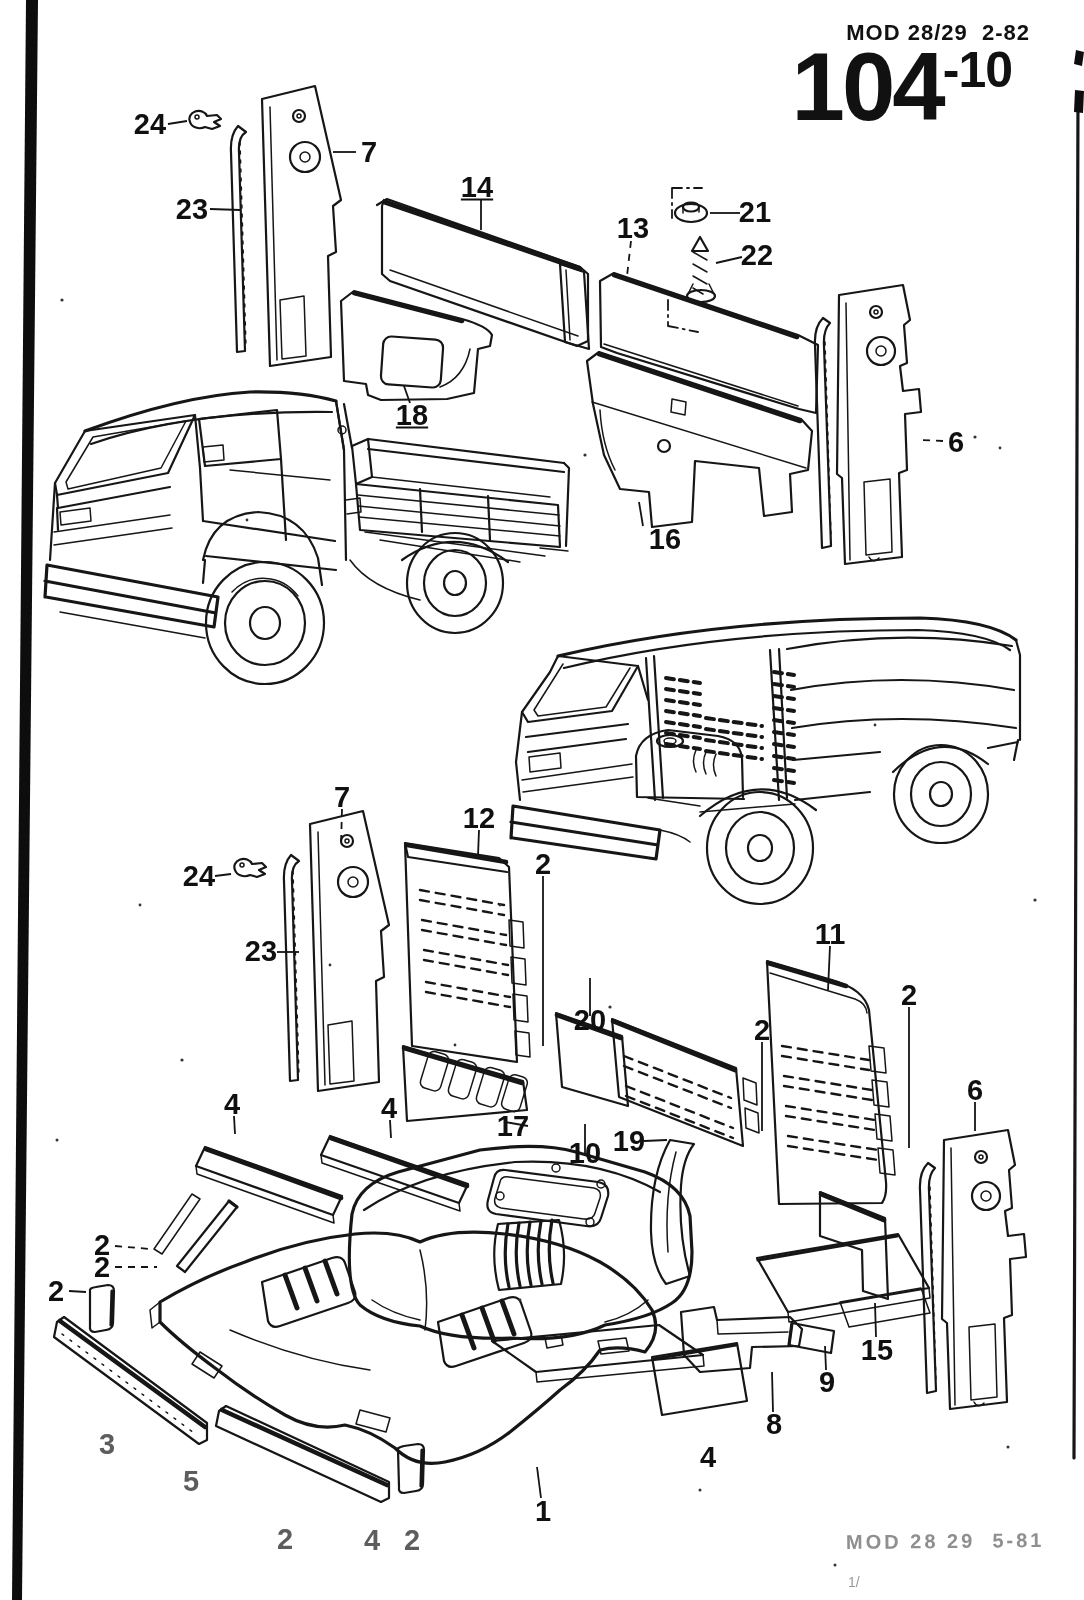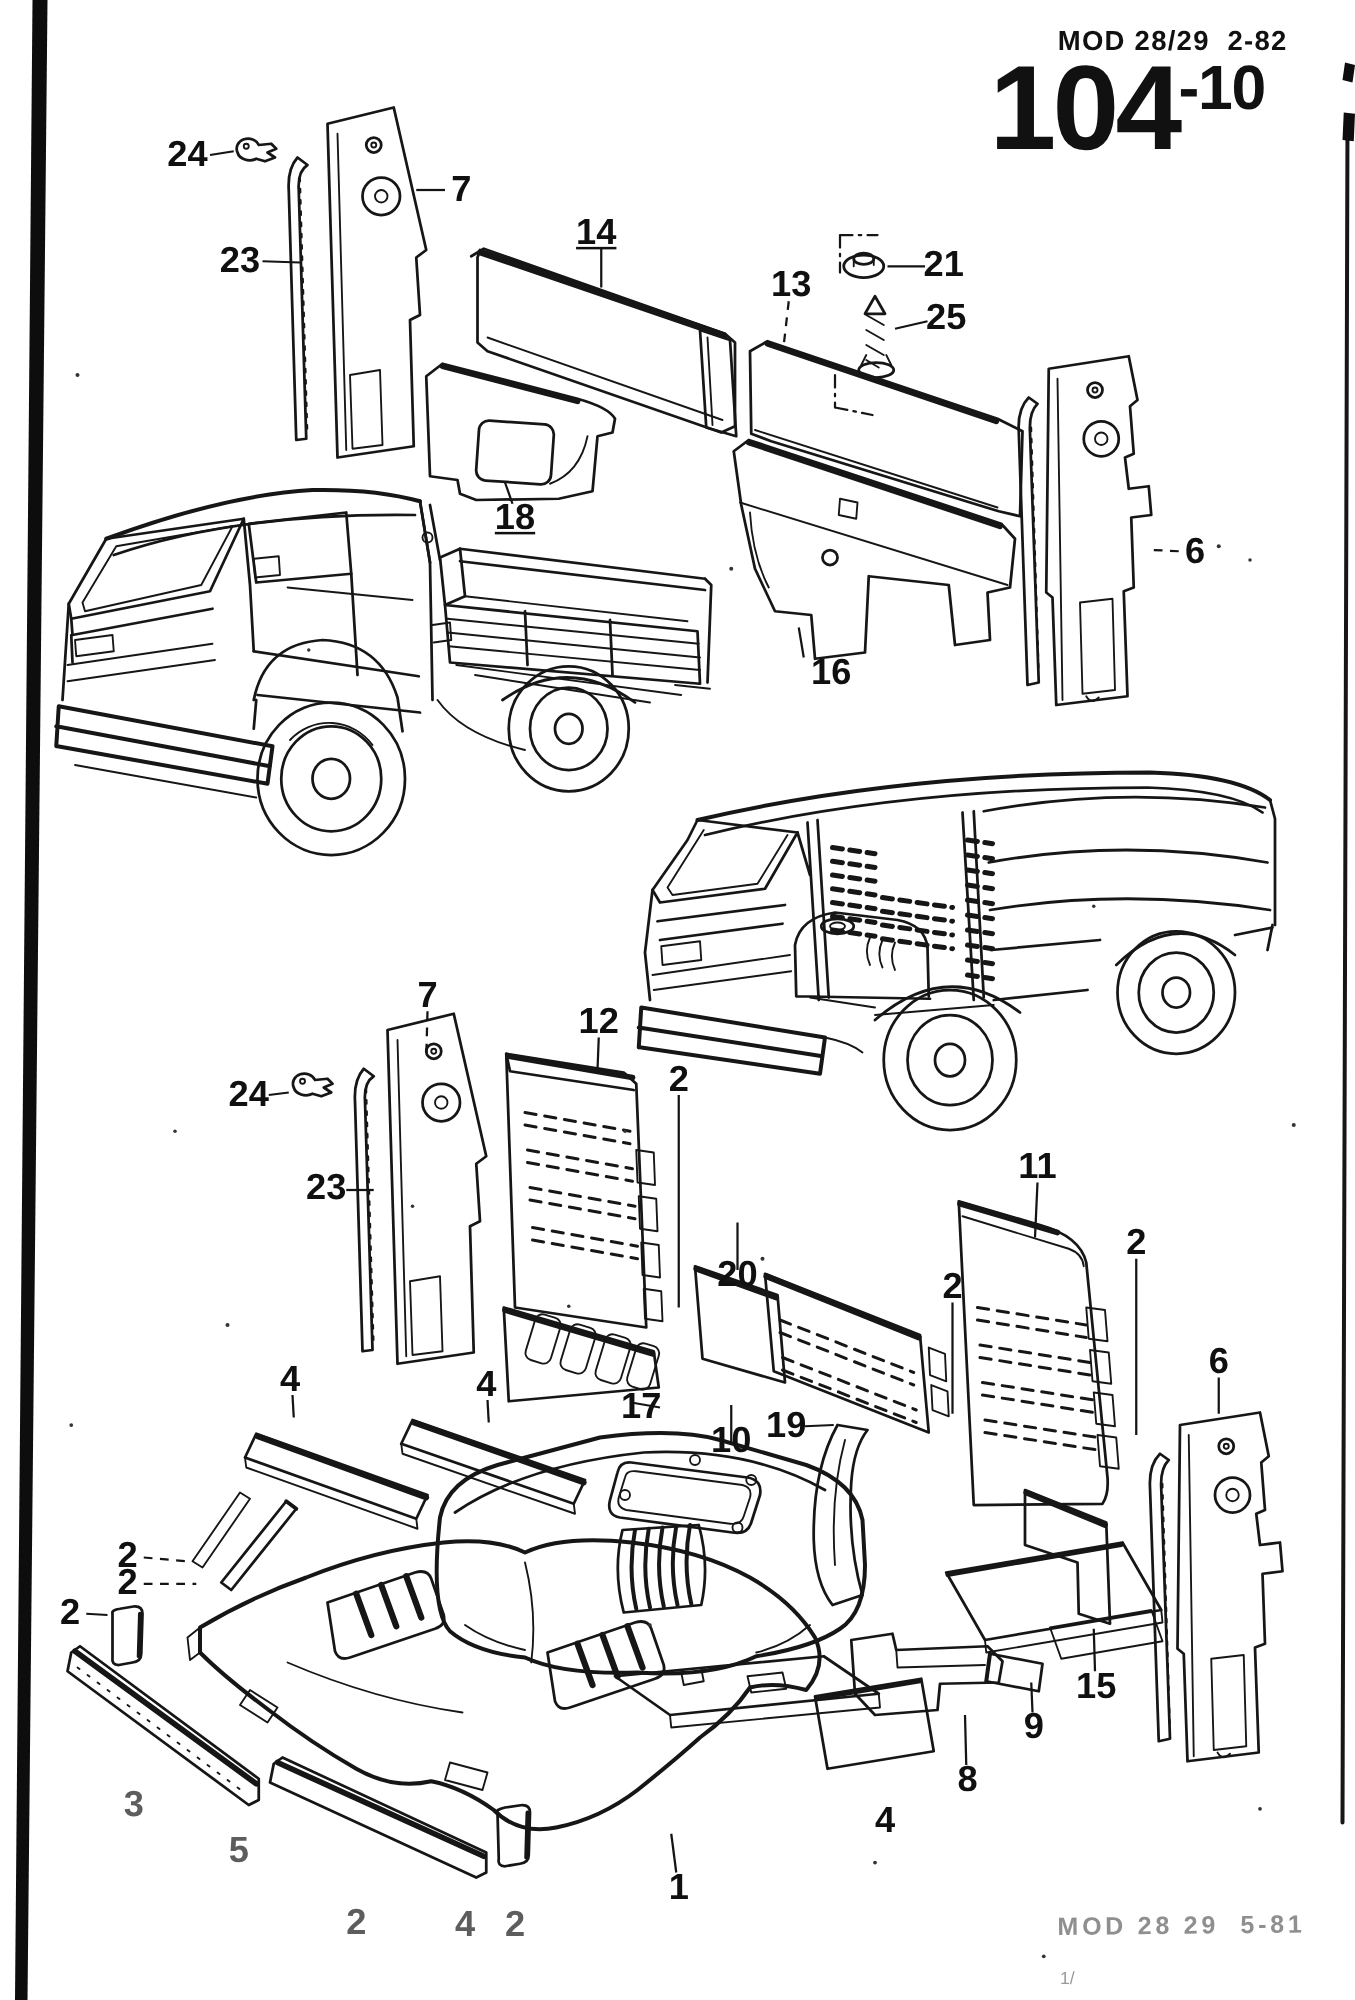--- a/index.html
+++ b/index.html
@@ -413,21 +413,21 @@
       <span class="suf">-10</span>
 </div>
 
 <div id="callouts">
       <div class="callout" style="left: 150px; top: 124px;">24</div>
       <div class="callout" style="left: 369px; top: 152px;">7</div>
       <div class="callout" style="left: 192px; top: 209px;">23</div>
       <div class="callout" style="left: 477px; top: 187px; text-decoration: underline;">14</div>
       <div class="callout" style="left: 633px; top: 228px;">13</div>
       <div class="callout" style="left: 755px; top: 212px;">21</div>
-      <div class="callout" style="left: 757px; top: 255px;">25</div>
+      <div class="callout" style="left: 757px; top: 255px;">22</div>
       <div class="callout" style="left: 412px; top: 415px; text-decoration: underline;">18</div>
       <div class="callout" style="left: 645px; top: 539px; margin-left: 20px;">16</div>
       <div class="callout" style="left: 956px; top: 442px;">6</div>
       <div class="callout" style="left: 342px; top: 797px;">7</div>
       <div class="callout" style="left: 199px; top: 876px;">24</div>
       <div class="callout" style="left: 261px; top: 951px;">23</div>
       <div class="callout" style="left: 479px; top: 818px;">12</div>
       <div class="callout" style="left: 543px; top: 864px;">2</div>
       <div class="callout" style="left: 590px; top: 1020px;">20</div>
       <div class="callout" style="left: 830px; top: 934px;">11</div>

